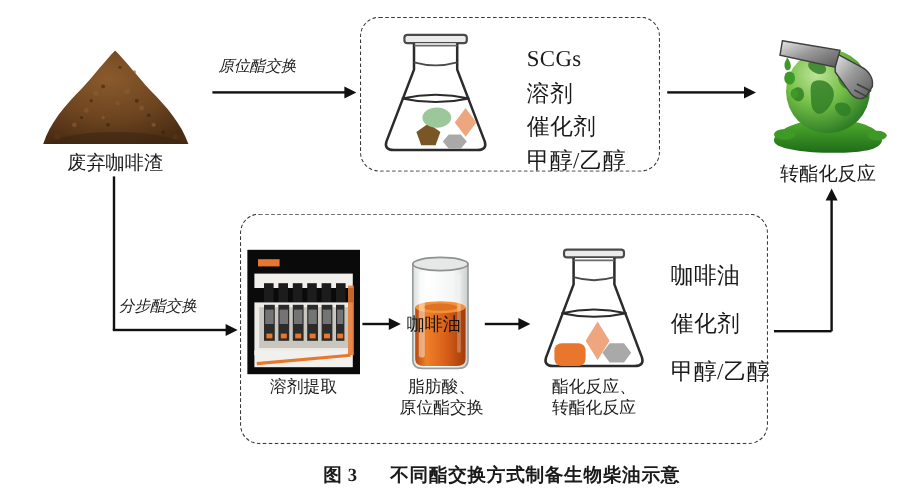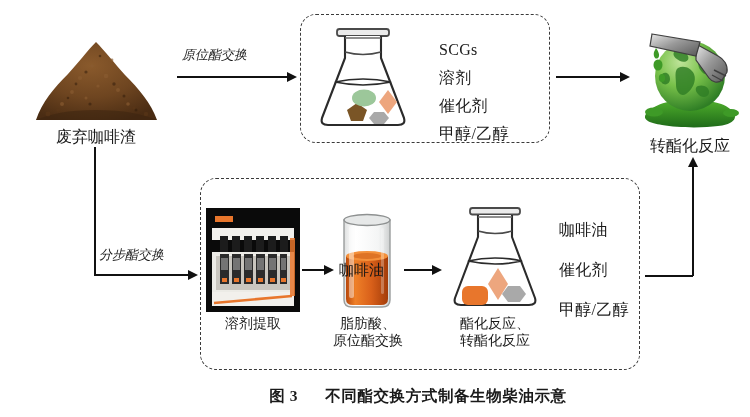--- a/index.html
+++ b/index.html
@@ -51,21 +51,21 @@
   }
   
   .legend{position:absolute;}
   .legrow{
     display:flex;
     align-items:center;
     margin-bottom:4px;
     height:24px;
   }
   .legsw{width:26px;height:22px;margin-right:9px;flex:0 0 26px;position:relative;}
-  .legtxt{font-size:16px;letter-spacing:0.3px;margin-top:28px;}
+  .legtxt{font-size:19px;letter-spacing:0.3px;margin-top:28px;}
   
   .sh-pentagon{
     width:22px;height:21px;
     background:#7a5526;
     clip-path:polygon(50% 0%,100% 38%,81% 100%,19% 100%,0% 38%);
     margin:1px auto;
   }
   .sh-ellipse{
     width:25px;height:17px;border-radius:50%;
     background:#9cc79a;margin:3px auto;

